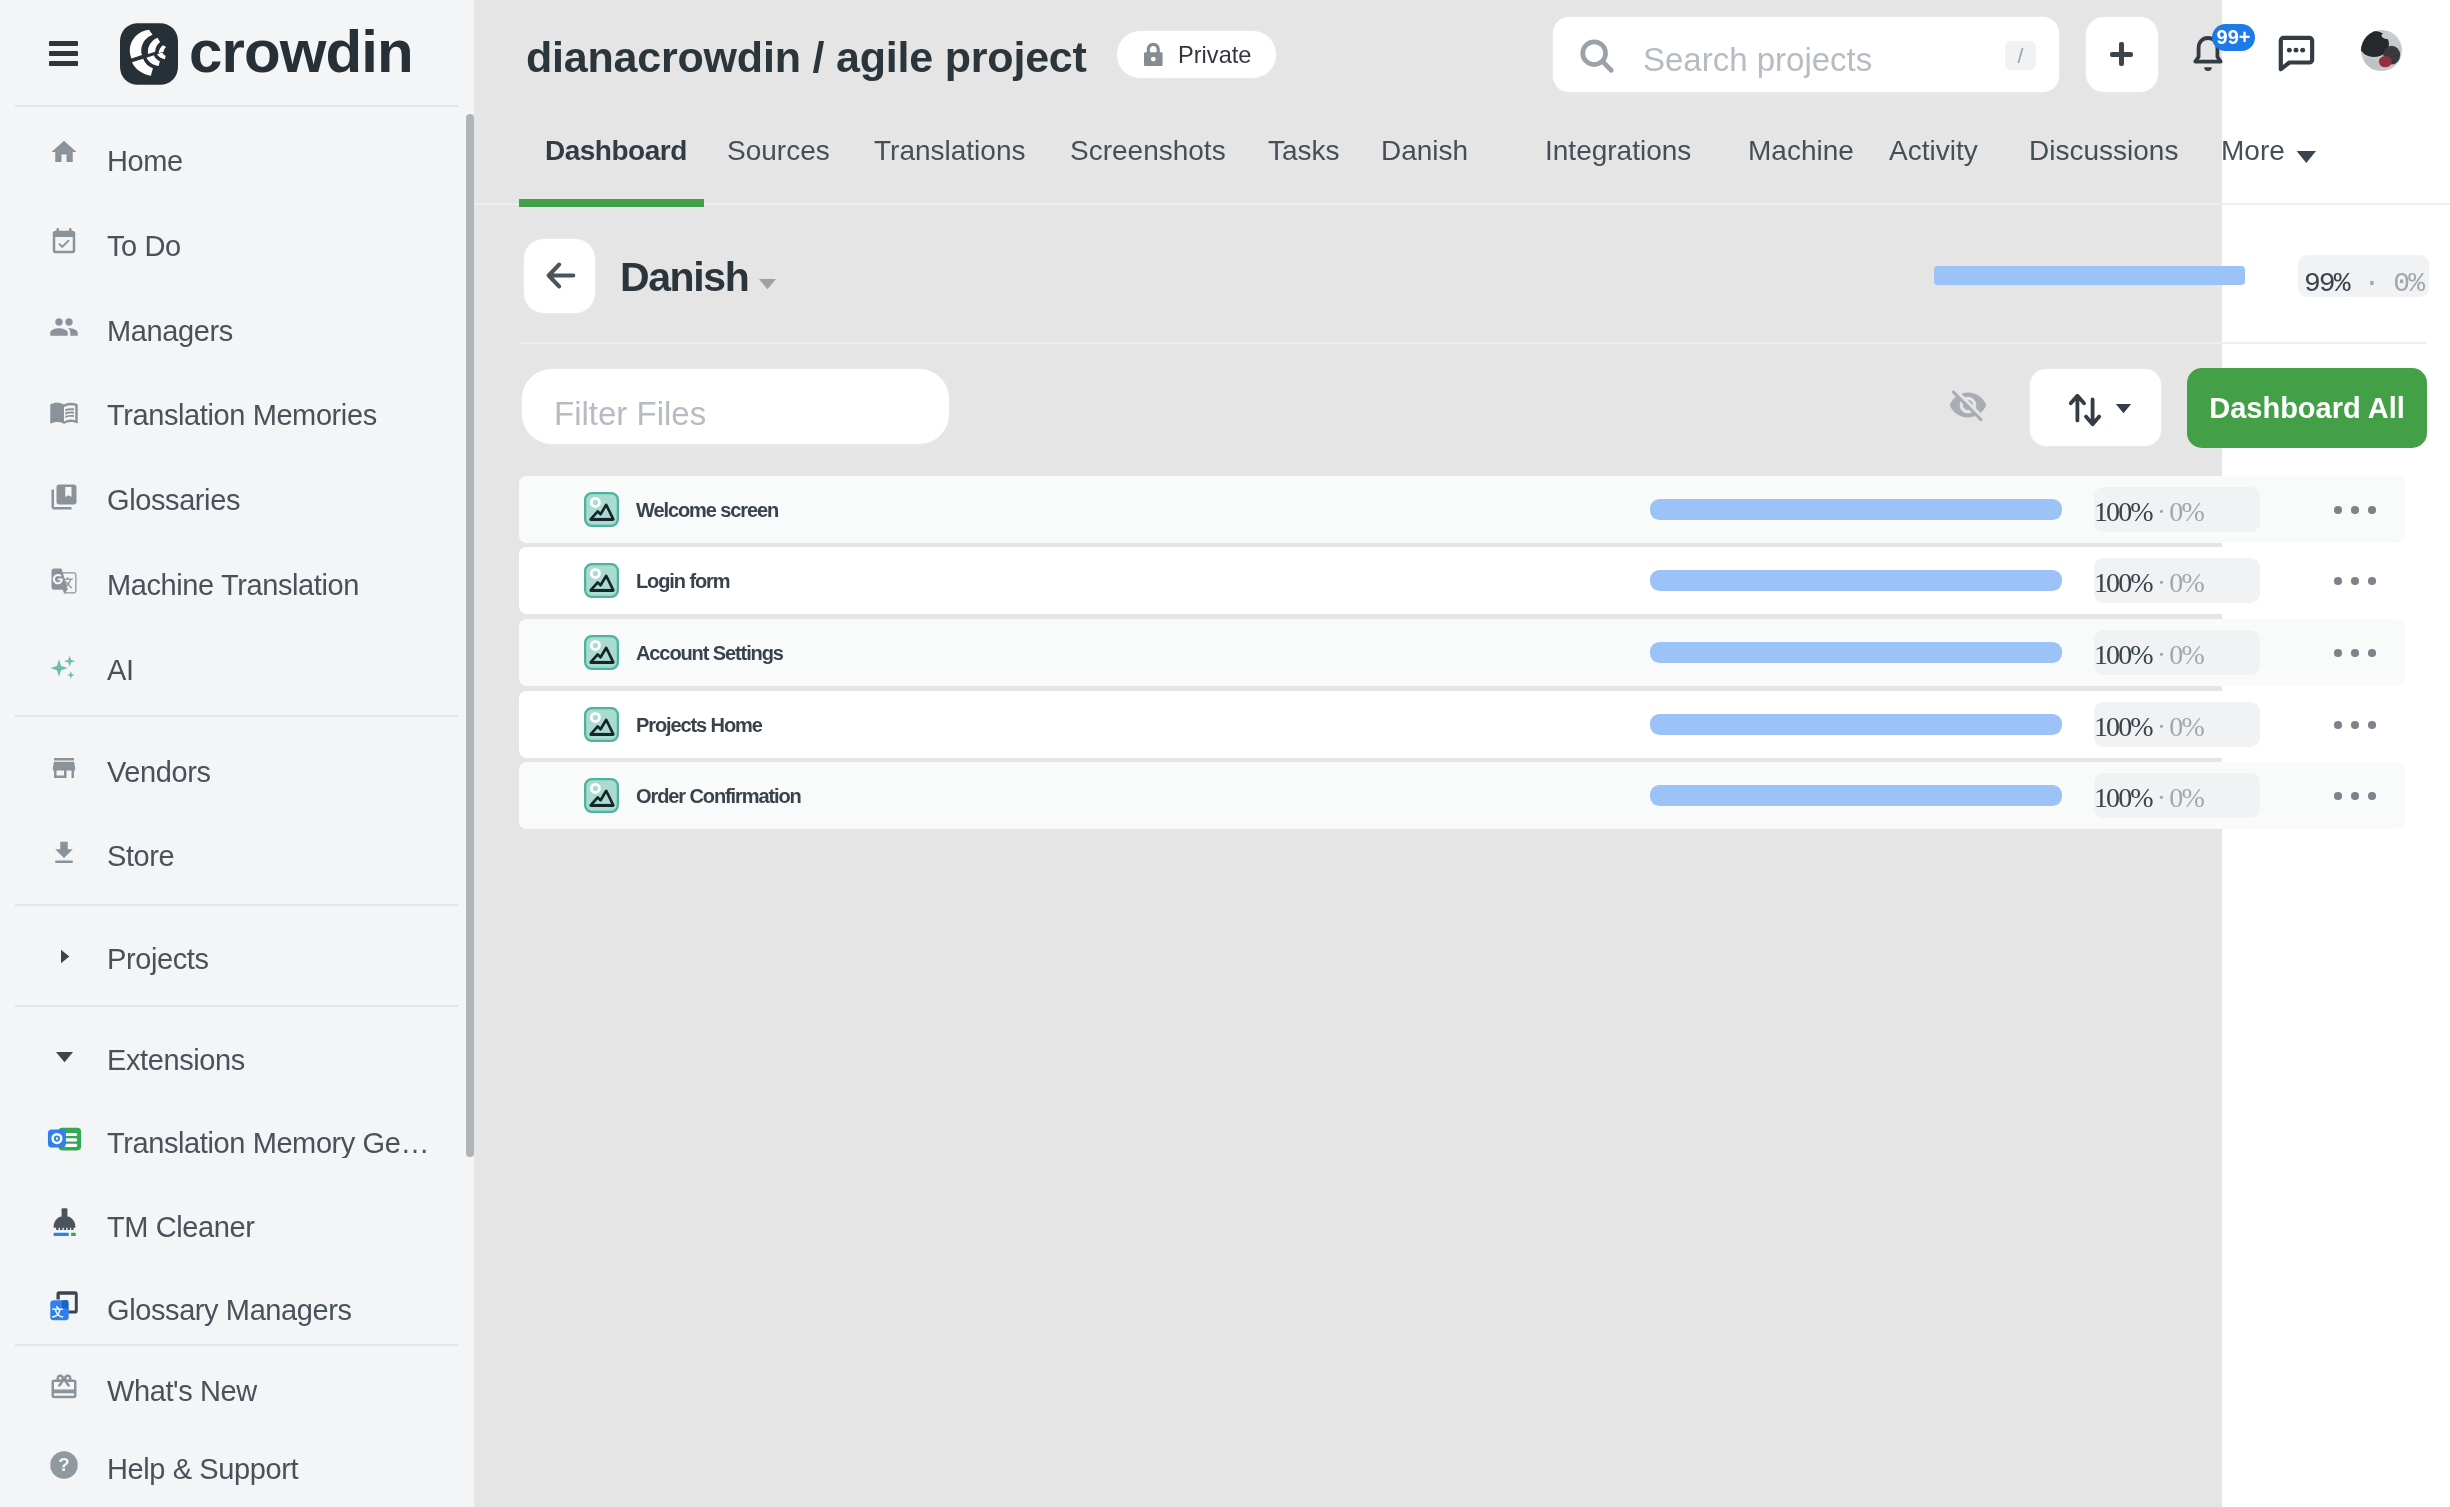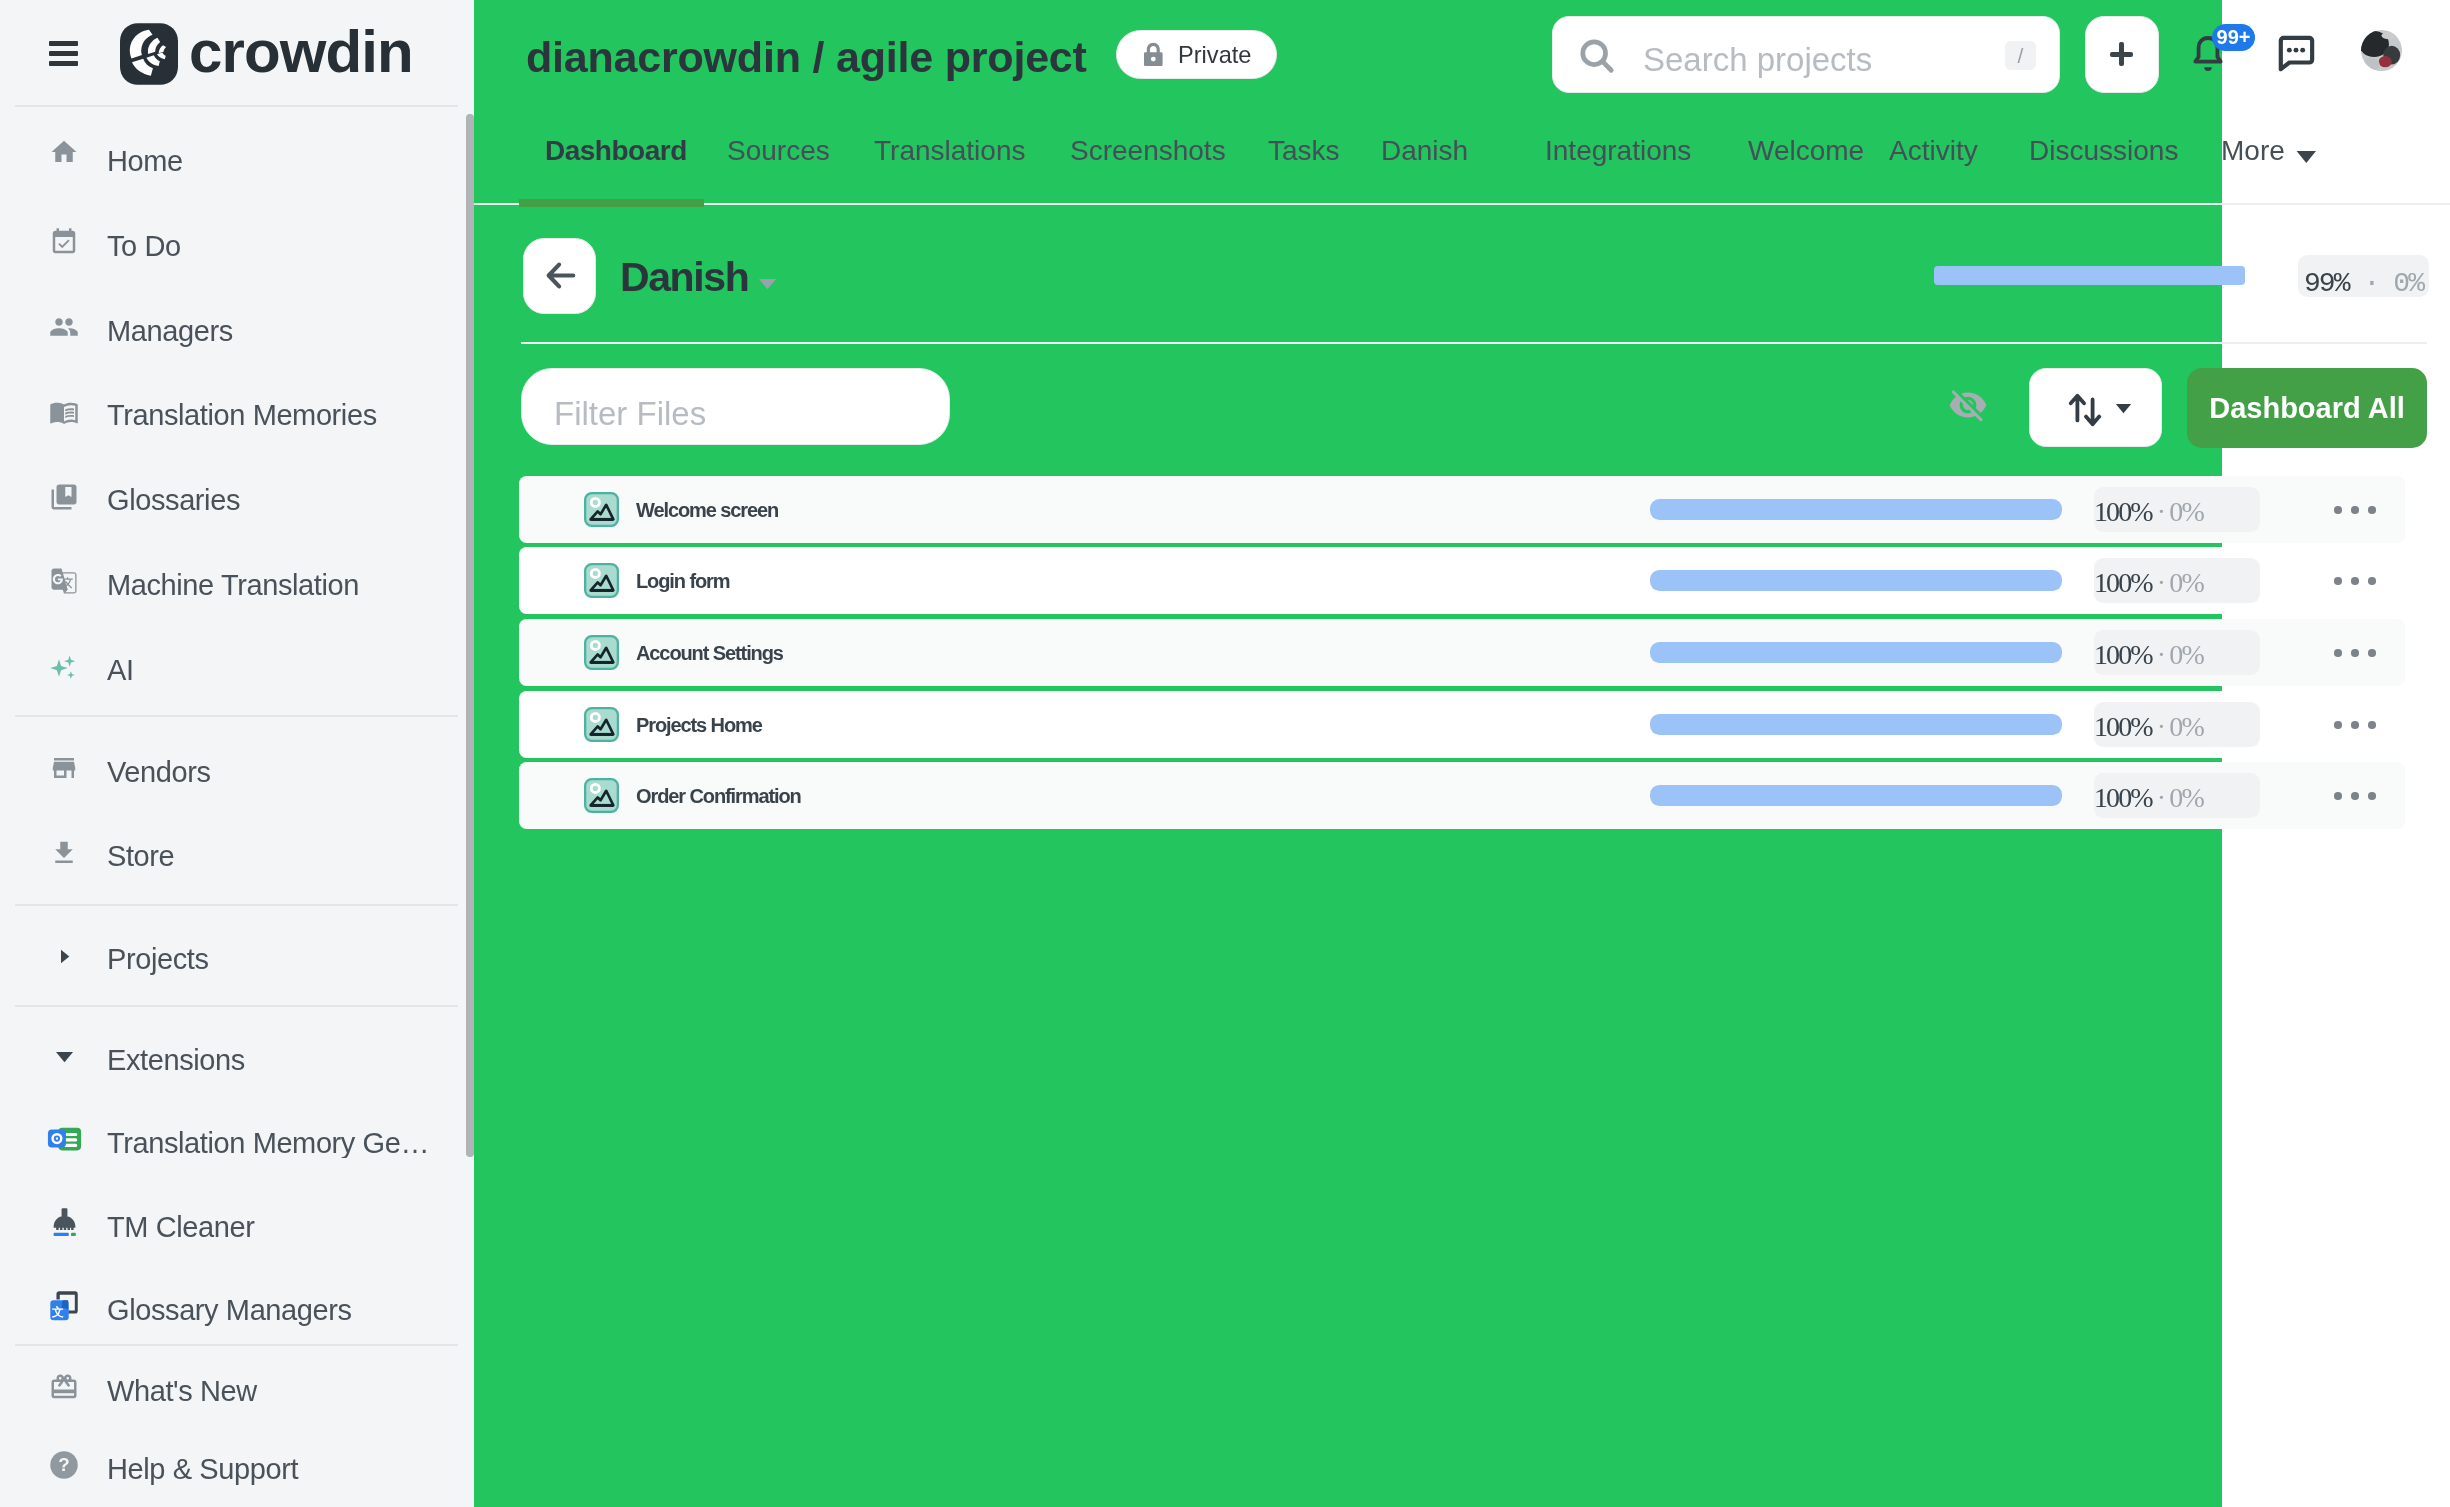--- a/index.html
+++ b/index.html
@@ -1,18 +1,18 @@
 <!DOCTYPE html>
 <html style="font-size:15px"><head>
 <meta charset="utf-8">
 <style>
   * { margin:0; padding:0; box-sizing:border-box; }
   html,body { width:2450px; height:1508px; background:#fff; font-family:"Liberation Sans", sans-serif; overflow:hidden; }
   .abs { position:absolute; }
-  #page { position:relative; width:2222px; height:1508px; background:#22c55e; }
+  #page { position:relative; width:2222px; height:1508px; background:#e5e5e5; }
   
   #sidebar { position:absolute; left:0; top:0; width:474px; height:1508px; background:#f4f5f6; }
   .sep { position:absolute; left:15px; width:443px; height:1.9px; background:#e3e5e7; }
   .mi { position:absolute; left:107px; font-size:29px; color:#49525a; white-space:nowrap; line-height:29px; letter-spacing:-0.4px; }
   .mico { position:absolute; left:49px; width:30px; height:30px; }
   #sbthumb { position:absolute; left:466px; top:114px; width:7.5px; height:1043px; background:#b0b4b7; border-radius:3.8px; }
   
   .pill { position:absolute; background:#fff; border:1.9px solid #e7e9ea; }
   .tab { position:absolute; font-size:28px; color:#454f57; line-height:28px; white-space:nowrap; }
   .mono { font-family:"Liberation Mono", monospace; }
@@ -191,21 +191,21 @@
 
     <div class="abs" style="left:474px;top:203px;width:1976px;height:1.9px;background:#eceeef"></div>
     <div class="tab" style="left:545px;top:137px;font-weight:bold;letter-spacing:-0.5px;color:#323c44">Dashboard</div>
     <div class="abs" style="left:519px;top:199px;width:185px;height:7.5px;background:#43a047"></div>
     <div class="tab" style="left:727px;top:137px">Sources</div>
     <div class="tab" style="left:874px;top:137px">Translations</div>
     <div class="tab" style="left:1070px;top:137px">Screenshots</div>
     <div class="tab" style="left:1268px;top:137px">Tasks</div>
     <div class="tab" style="left:1381px;top:137px">Danish</div>
     <div class="tab" style="left:1545px;top:137px">Integrations</div>
-    <div class="tab" style="left:1748px;top:137px">Welcome</div>
+    <div class="tab" style="left:1748px;top:137px">Machine</div>
     <div class="tab" style="left:1889px;top:137px">Activity</div>
     <div class="tab" style="left:2029px;top:137px">Discussions</div>
     <div class="tab" style="left:2221px;top:137px">More</div>
     <svg class="abs" style="left:2295px;top:150px" width="22.6" height="14" viewBox="0 0 20 13">
         <path d="M1 1 L19 1 L10 12 Z" fill="#3c454d"></path>
       </svg>
 
     <div class="pill" style="left:523px;top:238px;width:73px;height:76px;border-radius:21px">
       <svg class="abs" style="left:19px;top:19px" width="35" height="35" viewBox="0 0 37 37">
           <path d="M17 7 L6 18.5 L17 30 M7.5 18.5 H32" fill="none" stroke="#4a545c" stroke-width="4.4" stroke-linecap="round" stroke-linejoin="round"></path>

